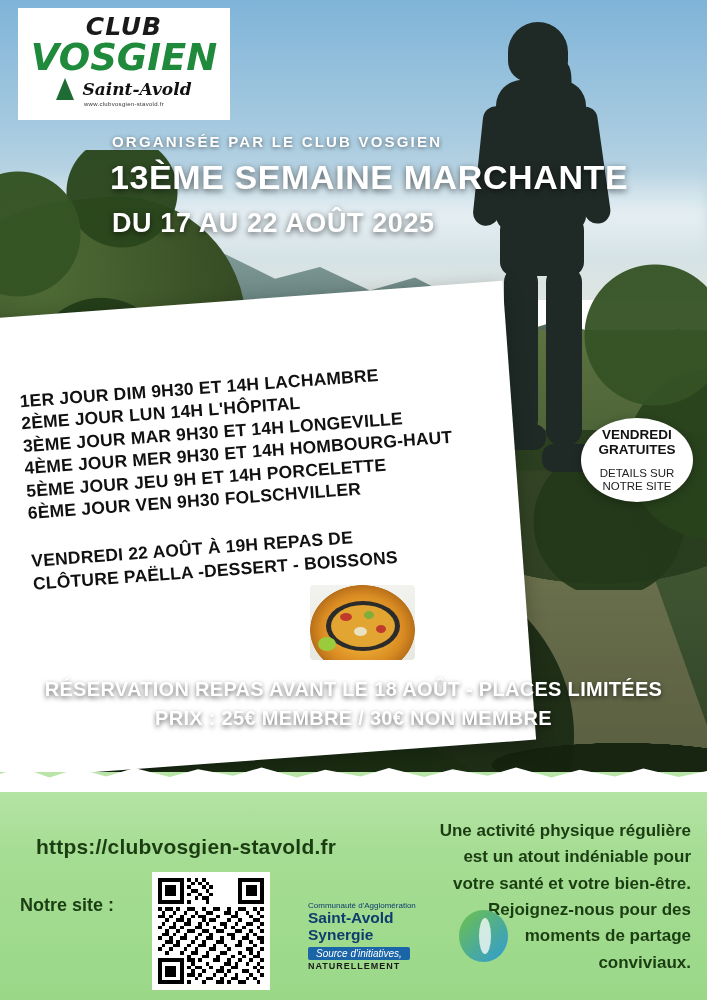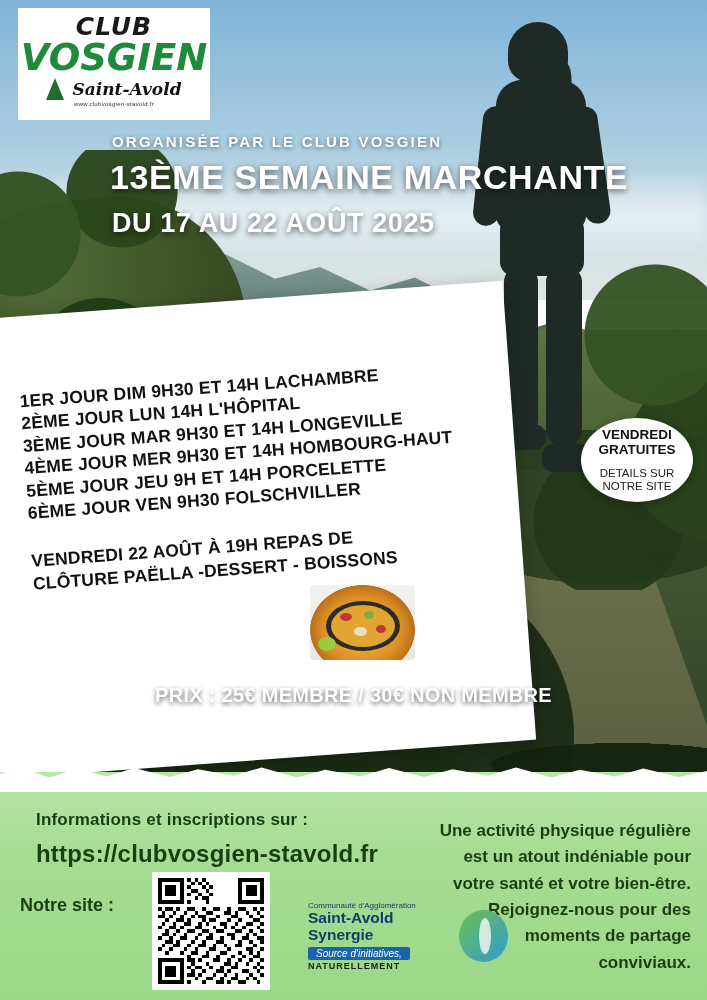--- a/index.html
+++ b/index.html
@@ -100,21 +100,21 @@
   .h-armR { left: 126px; top: 86px; width: 26px; height: 118px; border-radius: 13px; background:#20302b; transform: rotate(-8deg); }
   .h-hip { left: 48px; top: 196px; width: 84px; height: 60px; border-radius: 14px; background:#18211d; }
   .h-legL { left: 52px; top: 246px; width: 34px; height: 170px; border-radius: 16px; background:#1c2622; }
   .h-legR { left: 94px; top: 246px; width: 36px; height: 180px; border-radius: 16px; background:#1c2622; }
   .h-shoeL { left: 42px; top: 404px; width: 52px; height: 26px; border-radius: 12px; background:#2a4c55; }
   .h-shoeR { left: 90px; top: 424px; width: 56px; height: 28px; border-radius: 12px; background:#356b7a; }
 
   
   .logo-box {
     position: absolute; left: 18px; top: 8px;
-    width: 192px; height: 112px;
+    width: 212px; height: 112px;
     background: #ffffff;
     display: flex; flex-direction: column; align-items: center;
     padding-top: 6px;
   }
   .logo-club {
     font-family: "DejaVu Sans", sans-serif;
     font-weight: bold; font-style: italic;
     font-size: 25px; color: #1a1a1a; letter-spacing: 1px;
     line-height: 1;
   }
@@ -240,21 +240,21 @@
   .torn {
     position: absolute; left: 0; top: 762px; width: 707px; height: 30px;
     background: #ffffff;
     clip-path: polygon(0% 40%, 3% 18%, 7% 52%, 11% 22%, 15% 48%, 19% 20%, 24% 50%, 28% 24%, 33% 46%, 37% 18%, 42% 52%, 46% 26%, 51% 48%, 55% 20%, 60% 50%, 64% 24%, 69% 46%, 73% 18%, 78% 52%, 82% 26%, 87% 48%, 91% 22%, 96% 50%, 100% 30%, 100% 100%, 0% 100%);
   }
   .footer-info {
     position: absolute; left: 36px; top: 810px;
     color: #1b3d12;
   }
   .footer-info .fi1 { font-size: 17px; font-weight: bold; letter-spacing: .2px; }
-  .footer-info .fi2 { font-size: 24px; font-weight: bold; margin-top: 10px; letter-spacing: .2px; }
+  .footer-info .fi2 { font-size: 21px; font-weight: bold; margin-top: 25px; letter-spacing: .2px; }
   .notre-site {
     position: absolute; left: 20px; top: 895px;
     font-size: 18px; font-weight: bold; color: #1b3d12;
   }
   .qr {
     position: absolute; left: 152px; top: 872px;
     width: 118px; height: 118px; background: #fff; padding: 6px;
   }
   .qr svg { display: block; }
   .footer-text {
@@ -364,28 +364,28 @@
   </div>
 
   <div class="badge">
     <div class="b1">VENDREDI</div>
     <div class="b2">GRATUITES</div>
     <div class="b3">DETAILS SUR</div>
     <div class="b4">NOTRE SITE</div>
   </div>
 
   <div class="reservation">
+    <div class="r1">RÉSERVATION REPAS AVANT LE 18 AOÛT  - PLACES LIMITÉES</div>
     <div class="r2">PRIX : 25€ MEMBRE / 30€ NON MEMBRE</div>
   </div>
 
   <div class="footer"></div>
   <div class="torn"></div>
 
   <div class="footer-info">
-    <div class="fi1">Informations et inscriptions sur :</div>
     <div class="fi2">https://clubvosgien-stavold.fr</div>
   </div>
 
   <div class="notre-site">Notre site :</div>
 
   <div class="qr">
     <svg width="106" height="106" viewBox="0 0 29 29" shape-rendering="crispEdges">
       <rect width="29" height="29" fill="#fff"></rect>
       <g fill="#000">
         <rect x="0" y="0" width="7" height="1"></rect>

